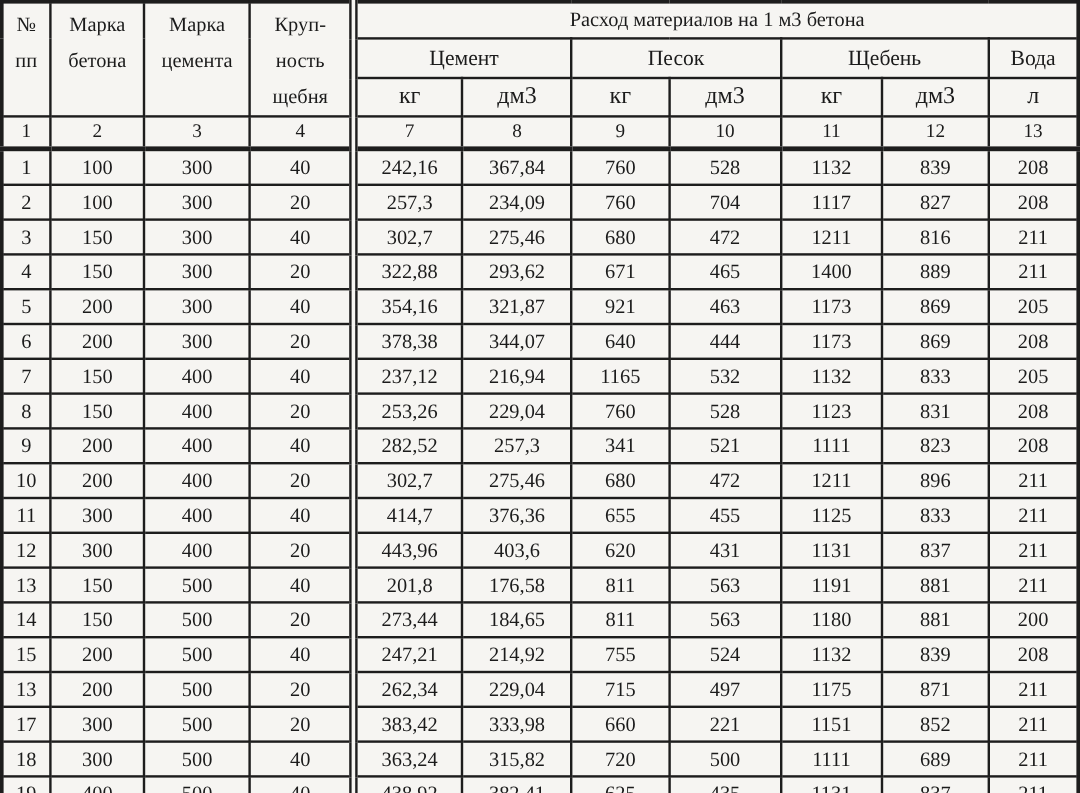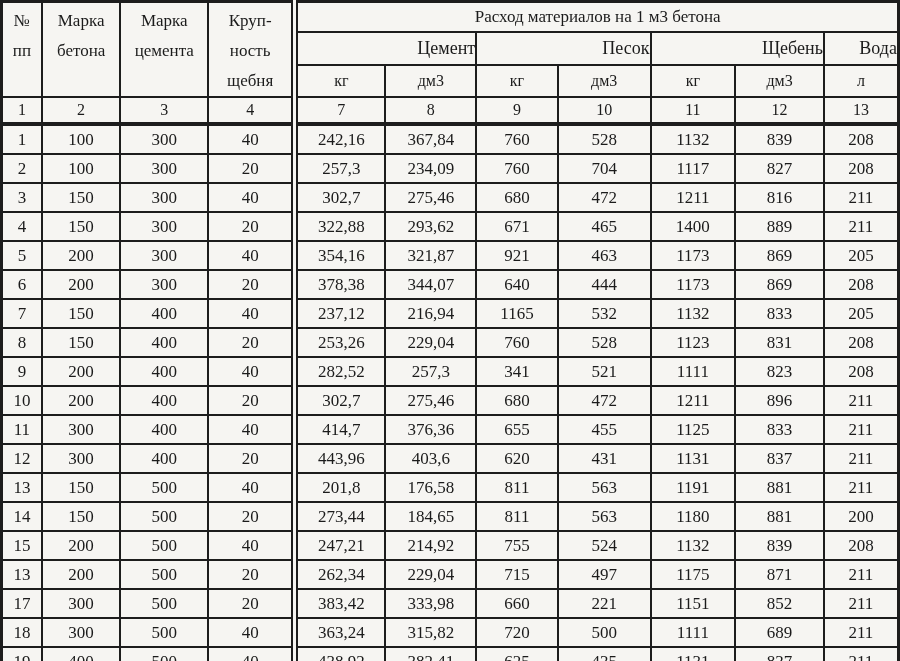--- a/index.html
+++ b/index.html
@@ -40,22 +40,22 @@
   }
   
   .left-h {
     white-space: pre-line;
     vertical-align: top;
     padding-top: 3px;
     line-height: 30px;
     font-size: 18px;
   }
   tr.title-row th { height: 28px; font-size: 17px; }
-  tr.group-row th { height: 30px; font-size: 18px; text-align: right; }
-  tr.units-row th { height: 30px; font-size: 16px; }
+  tr.group-row th { height: 30px; font-size: 18px; }
+  tr.units-row th { height: 30px; font-size: 20px; }
   tr.nums-row td { height: 24px; font-size: 16px; border-bottom: 4px solid #1d1d1d; }
   tbody tr.data-row td { height: 27px; }
 </style>
 </head>
 <body>
 
 <div class="page">
   <table>
     <colgroup>
       <col style="width:40px">

